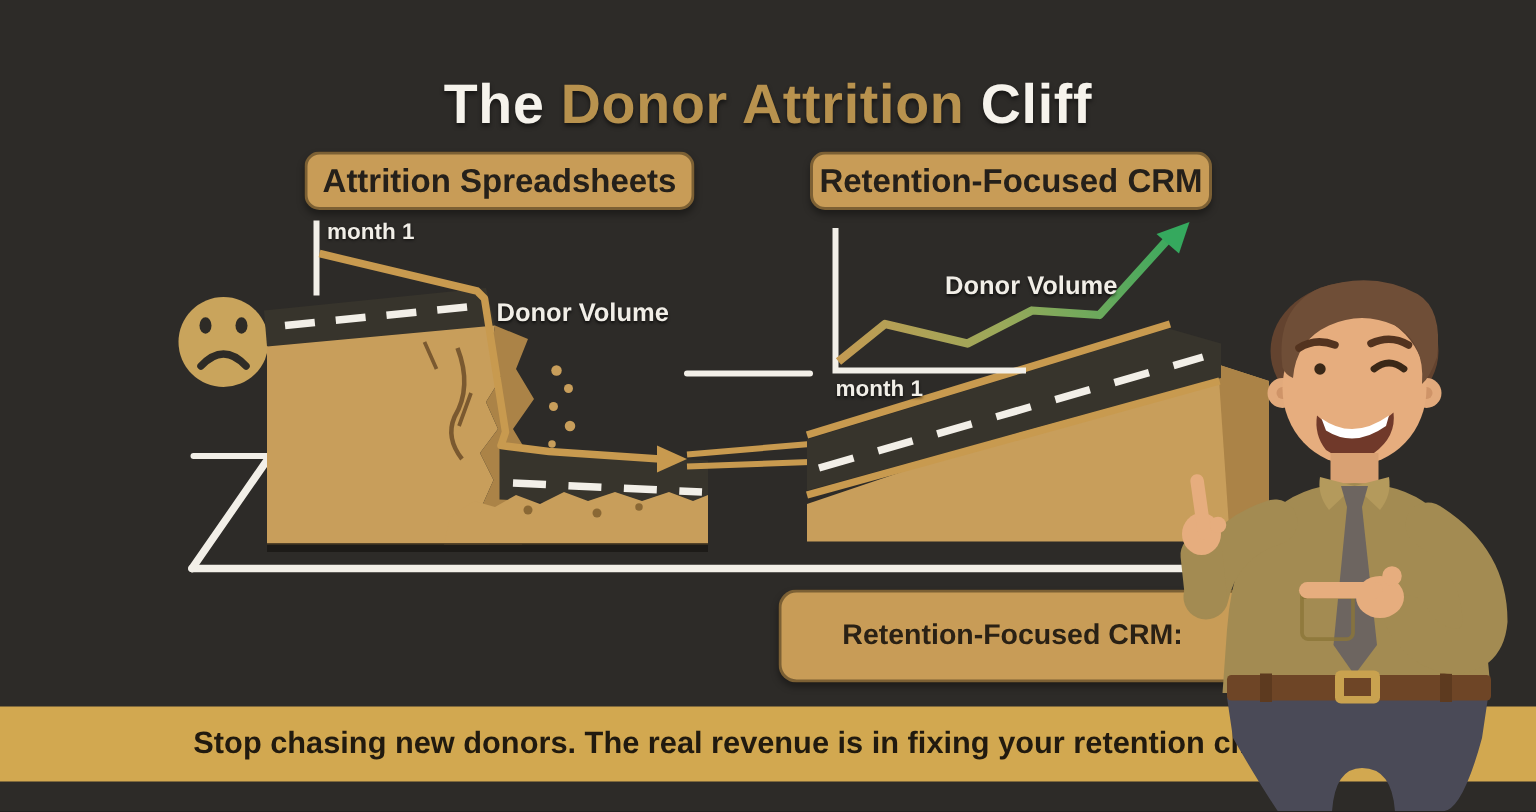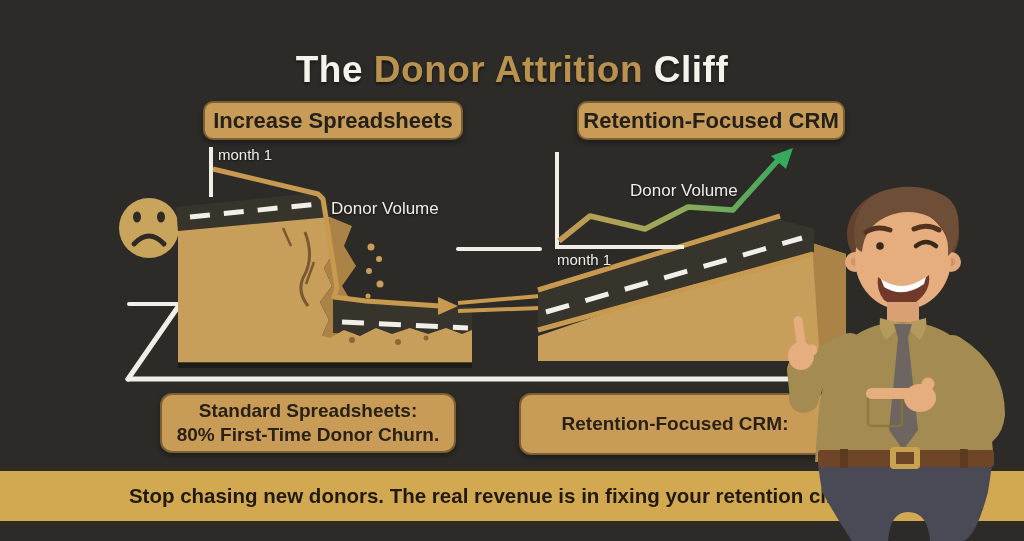--- a/index.html
+++ b/index.html
@@ -10,22 +10,22 @@
   #character{z-index:6;pointer-events:none;}
   .title{position:absolute;top:24px;left:0;right:0;text-align:center;z-index:3;
          font-size:37px;font-weight:bold;color:#f6f3ec;letter-spacing:.5px;
          text-shadow:0 2px 3px rgba(0,0,0,.5);}
   .title .gold{color:#b8924e;}
   .pill{position:absolute;z-index:3;background:#c89c57;color:#25201a;font-weight:bold;
         font-size:22px;display:flex;align-items:center;justify-content:center;
         border-radius:10px;border:2px solid rgba(32,24,10,.45);box-sizing:border-box;
         box-shadow:0 3px 5px rgba(0,0,0,.35);}
   .pill-left{left:203px;top:101px;width:260px;height:39px;}
-  .pill-right{left:540px;top:101px;width:268px;height:39px;margin-left:37px;}
-  .chart-label{position:absolute;z-index:3;color:#f1eee7;text-shadow:0 1px 2px rgba(0,0,0,.7);}
+  .pill-right{left:540px;top:101px;width:268px;height:39px;}
+  .chart-label{position:absolute;z-index:3;color:#f1eee7;text-shadow:0 1px 2px rgba(0,0,0,.7);font-weight:bold;}
   .lbl-month-left{left:218px;top:146px;font-size:15px;}
   .lbl-dv-left{left:331px;top:199px;font-size:17px;}
   .lbl-dv-right{left:630px;top:181px;font-size:17px;}
   .lbl-month-right{left:557px;top:251px;font-size:15px;}
   .caption{position:absolute;z-index:3;background:#c89c57;color:#2a2115;font-weight:bold;
            font-size:19px;line-height:1.28;text-align:center;border-radius:12px;
            border:2px solid rgba(32,24,10,.45);box-sizing:border-box;
            display:flex;flex-direction:column;justify-content:center;
            box-shadow:0 3px 5px rgba(0,0,0,.35);}
   .caption-left{left:160px;top:393px;width:296px;height:60px;}
@@ -114,32 +114,28 @@
 
       <g>
         <path d="M559,241 L590,216 L645,229 L688,207 L733,210 L780,158" stroke="url(#riseGrad)" stroke-width="5.5" fill="none" stroke-linejoin="round"></path>
         <polygon points="793,148 786,169 771,156" fill="#35a95e"></polygon>
       </g>
     </g>
   </svg>
 
   <h1 class="title"><span>The </span><span class="gold">Donor Attrition</span><span> Cliff</span></h1>
 
-  <div class="pill pill-left">Increase Spreadsheets</div>
+  <div class="pill pill-left">Attrition Spreadsheets</div>
   <div class="pill pill-right">Retention-Focused CRM</div>
 
   <div class="chart-label lbl-month-left">month 1</div>
   <div class="chart-label lbl-dv-left">Donor Volume</div>
   <div class="chart-label lbl-dv-right">Donor Volume</div>
   <div class="chart-label lbl-month-right">month 1</div>
 
-  <div class="caption caption-left">
-    <div>Standard Spreadsheets:</div>
-    <div>80% First-Time Donor Churn.</div>
-  </div>
   <div class="caption caption-right">
     <div>Retention-Focused CRM:</div>
   </div>
 
   <div class="banner">
       <span>Stop chasing new donors. The real revenue is in fixing your retention cliff.</span>
     </div>
 
   <svg id="character" width="1024" height="541" viewBox="0 0 1024 541">
     <g>

